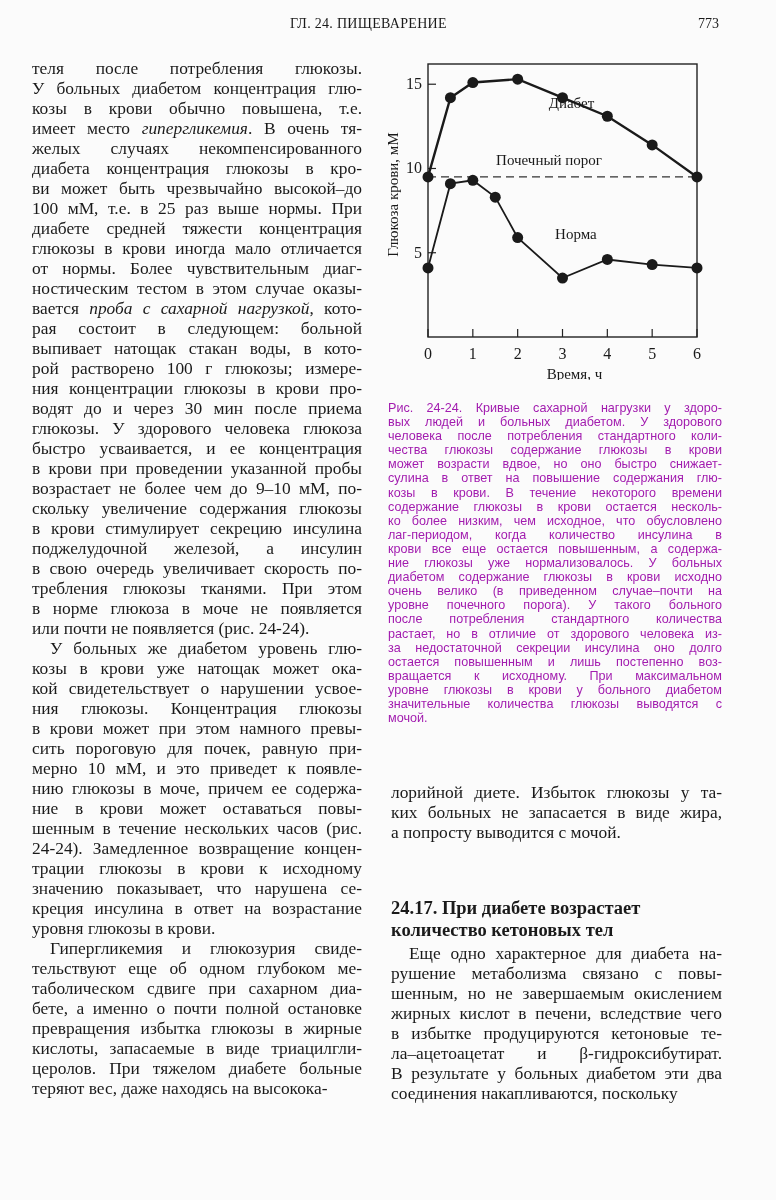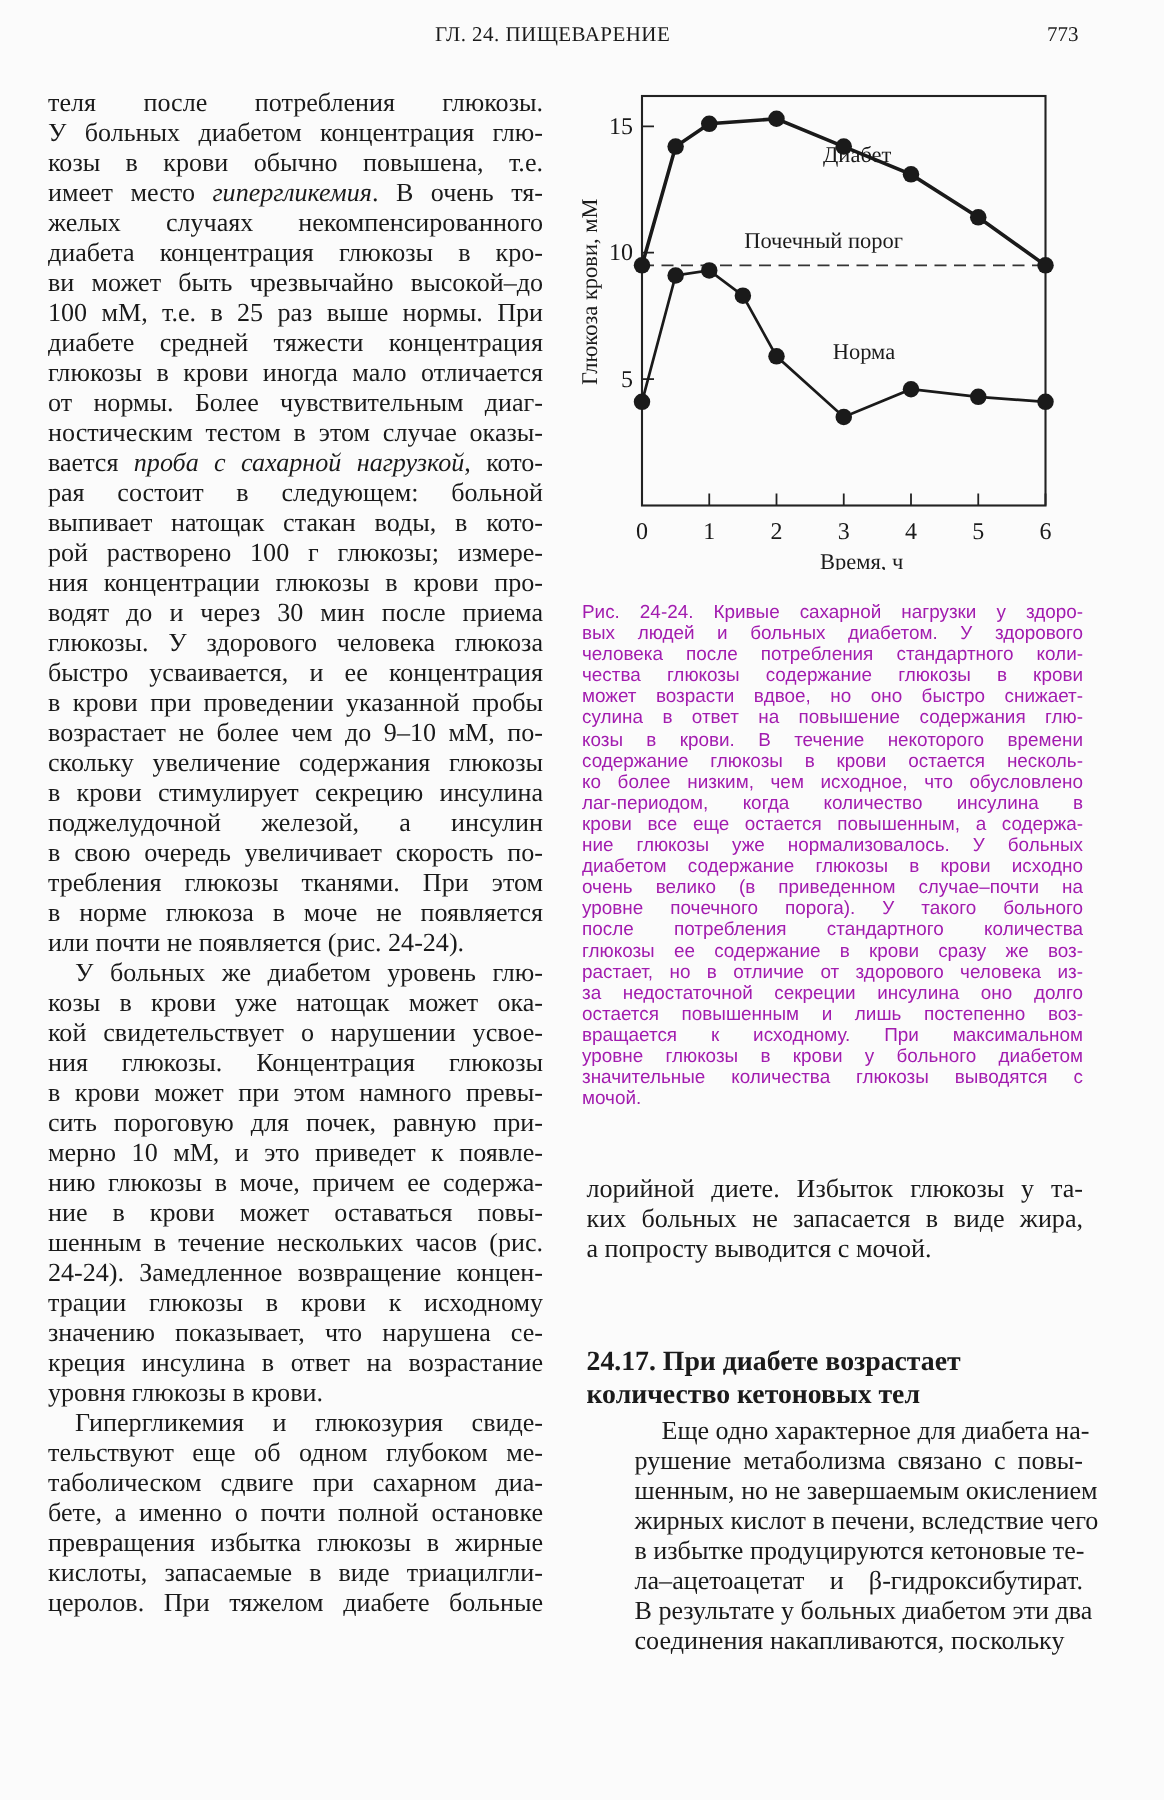--- a/index.html
+++ b/index.html
@@ -32,21 +32,21 @@
     font-size: 17.4px; line-height: 20px;
   }
   .section-heading {
     position: absolute; left: 391px; top: 897px; width: 331px;
     font-size: 18.5px; line-height: 22px; font-weight: bold; font-family: "Liberation Serif", serif;
   }
   .col-right2 {
     position: absolute; left: 391px; top: 943px; width: 331px;
     font-size: 17.4px; line-height: 20px;
   }
-  .col-right2 .line { display: block; white-space: nowrap; text-align: justify; text-align-last: justify; margin-left: 32px; }
+  .col-right2 .line { display: block; white-space: nowrap; text-align: justify; text-align-last: justify; }
   .col-right2 .line.last { text-align-last: left; }
   svg text { font-family: "Liberation Serif", serif; fill: #1a1a1a; }
 </style>
 </head>
 <body>
 
 <div class="running-head">ГЛ. 24. ПИЩЕВАРЕНИЕ</div>
 <div class="page-number">773</div>
 
 <div class="col-left" id="col-left">
@@ -94,20 +94,21 @@
     <span class="line">значению показывает, что нарушена се-</span>
     <span class="line">креция инсулина в ответ на возрастание</span>
     <span class="line last">уровня глюкозы в крови.</span>
     <span class="line indent">Гипергликемия и глюкозурия свиде-</span>
     <span class="line">тельствуют еще об одном глубоком ме-</span>
     <span class="line">таболическом сдвиге при сахарном диа-</span>
     <span class="line">бете, а именно о почти полной остановке</span>
     <span class="line">превращения избытка глюкозы в жирные</span>
     <span class="line">кислоты, запасаемые в виде триацилгли-</span>
     <span class="line">церолов. При тяжелом диабете больные</span>
+    <span class="line last">теряют вес, даже находясь на высокока-</span>
   </div>
 
 <div class="figure">
   <svg id="chart" width="345" height="330">
     <g id="axes">
         <rect x="48" y="14" width="269" height="273" fill="none" stroke="#222" stroke-width="1.4"></rect>
         <line x1="48" y1="287" x2="48" y2="279" stroke="#222" stroke-width="1.2"></line>
         <text x="48" y="309" text-anchor="middle" font-size="16">0</text>
         <line x1="92.83333333333333" y1="287" x2="92.83333333333333" y2="279" stroke="#222" stroke-width="1.2"></line>
         <text x="92.83333333333333" y="309" text-anchor="middle" font-size="16">1</text>
@@ -172,21 +173,20 @@
     <span class="line">козы в крови. В течение некоторого времени</span>
     <span class="line">содержание глюкозы в крови остается несколь-</span>
     <span class="line">ко более низким, чем исходное, что обусловлено</span>
     <span class="line">лаг-периодом, когда количество инсулина в</span>
     <span class="line">крови все еще остается повышенным, а содержа-</span>
     <span class="line">ние глюкозы уже нормализовалось. У больных</span>
     <span class="line">диабетом содержание глюкозы в крови исходно</span>
     <span class="line">очень велико (в приведенном случае–почти на</span>
     <span class="line">уровне почечного порога). У такого больного</span>
     <span class="line">после потребления стандартного количества</span>
-    <span class="line">глюкозы ее содержание в крови сразу же воз-</span>
     <span class="line">растает, но в отличие от здорового человека из-</span>
     <span class="line">за недостаточной секреции инсулина оно долго</span>
     <span class="line">остается повышенным и лишь постепенно воз-</span>
     <span class="line">вращается к исходному. При максимальном</span>
     <span class="line">уровне глюкозы в крови у больного диабетом</span>
     <span class="line">значительные количества глюкозы выводятся с</span>
     <span class="line last">мочой.</span>
   </div>
 
 <div class="col-right" id="col-right">

